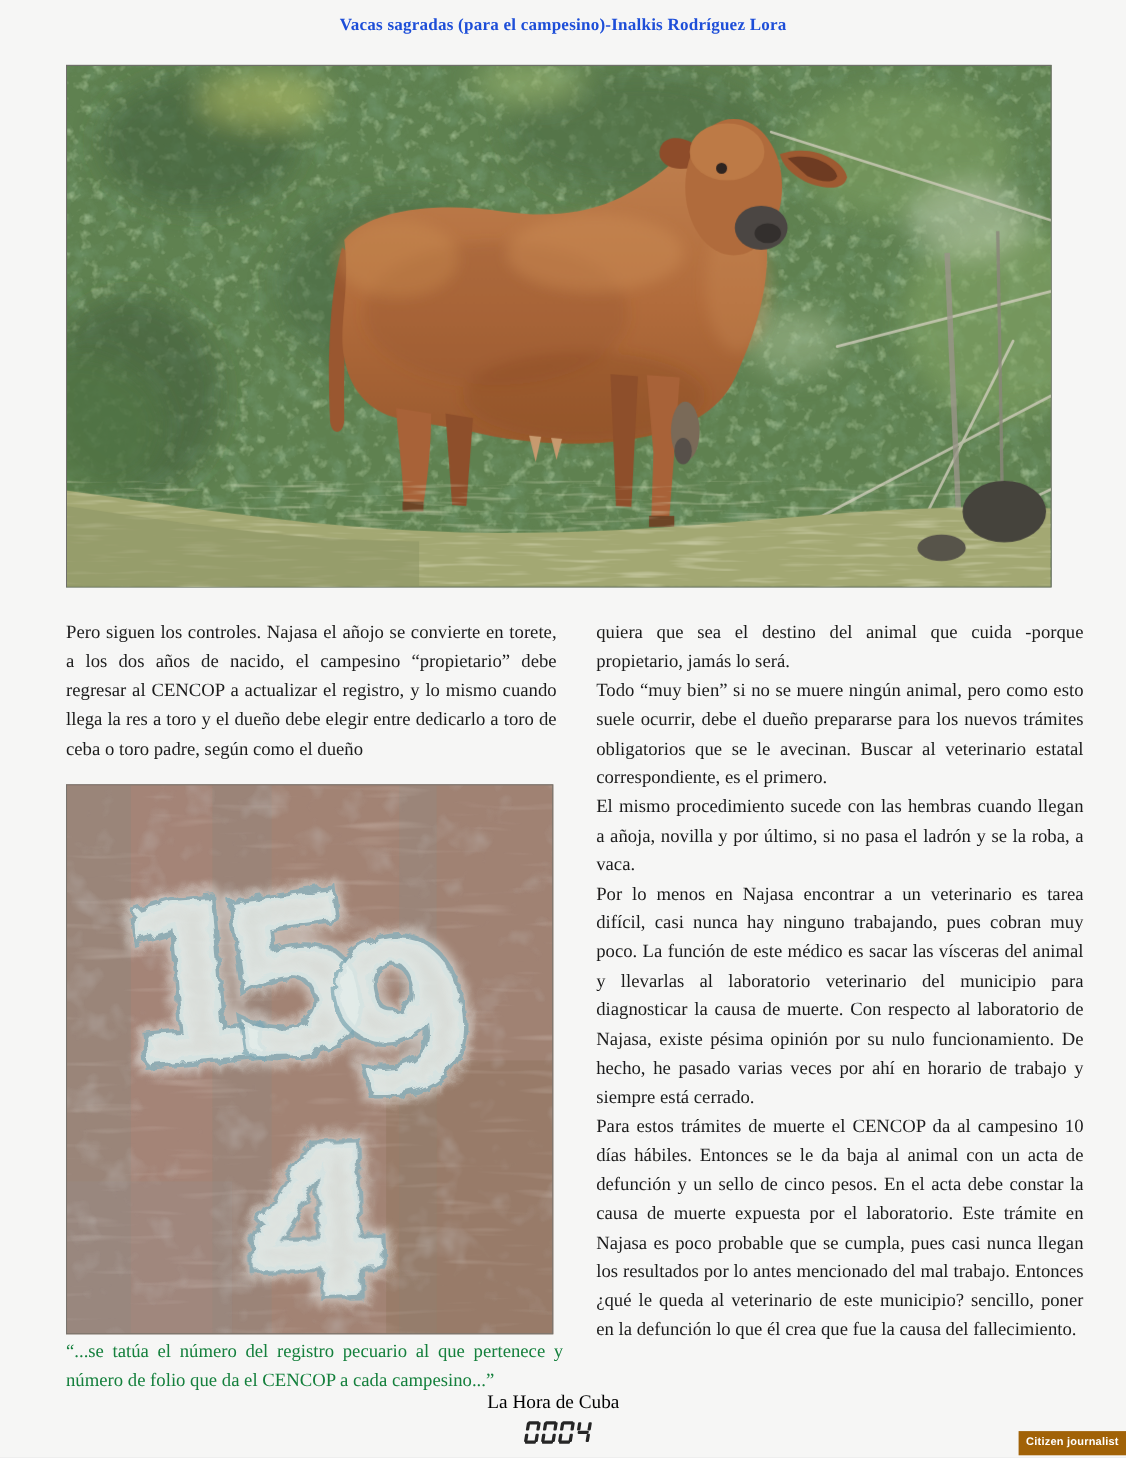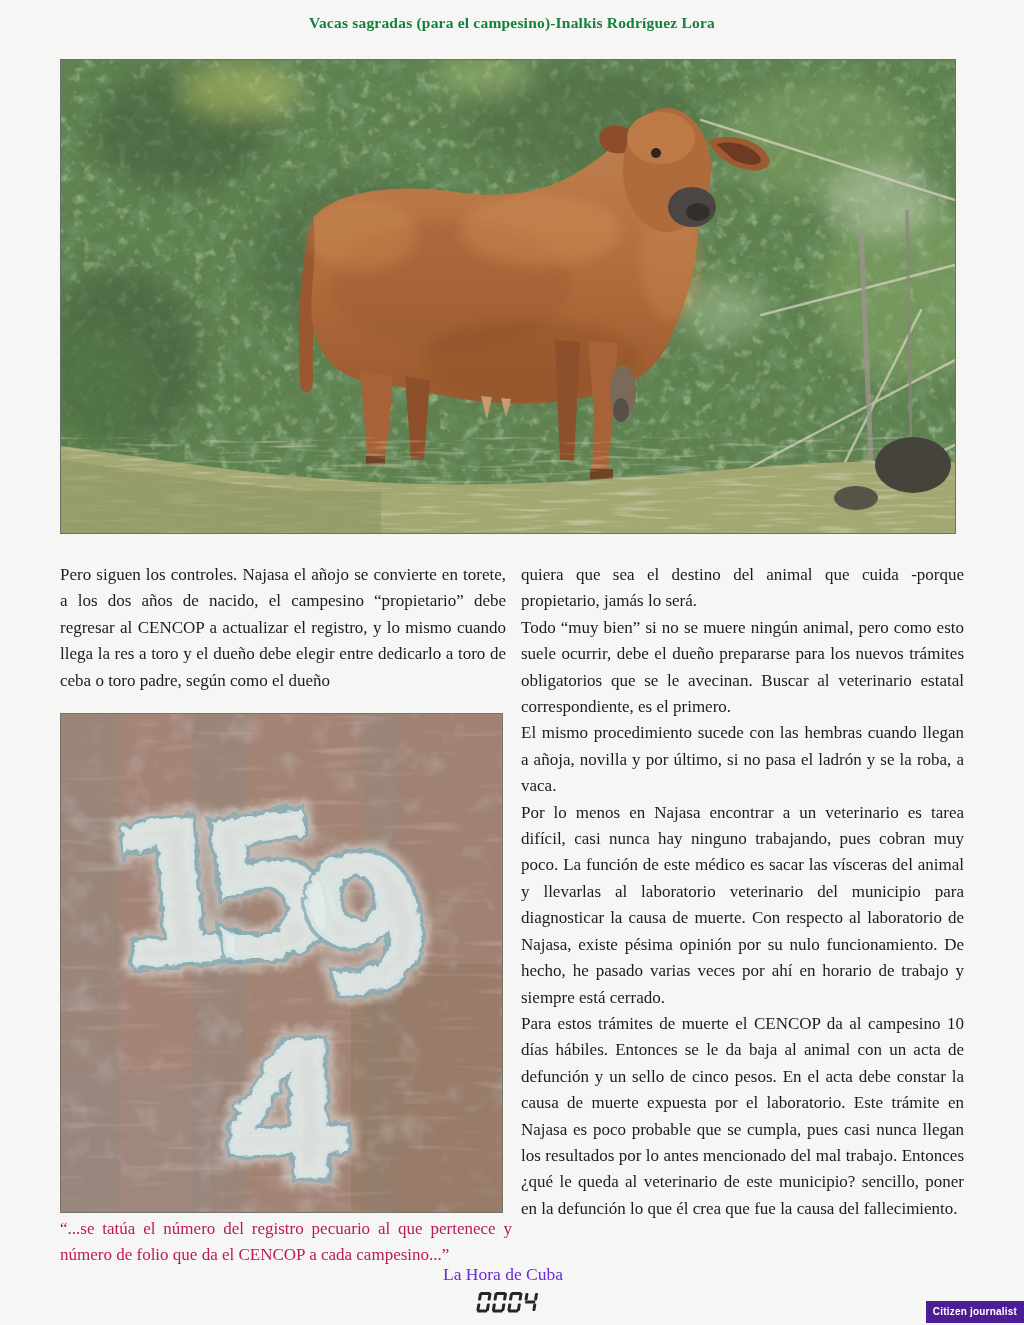--- a/index.html
+++ b/index.html
@@ -3,55 +3,55 @@
 <meta charset="utf-8">
 <style>
   html,body{margin:0;padding:0;background:#e8e8e8;}
   .page{
     position:relative;width:1024px;height:1325px;margin:0 auto;
     background:#f6f6f5;overflow:hidden;
     font-family:"Liberation Serif",serif;color:#1c1c1c;
   }
   .doc-title{
     position:absolute;top:14px;left:0;width:1024px;text-align:center;
-    font-size:15.5px;font-weight:bold;letter-spacing:.2px;color:#15803d;
+    font-size:15.5px;font-weight:bold;letter-spacing:.2px;color:#1d4ed8;
   }
   .main-photo{
     position:absolute;left:60px;top:59px;width:894px;height:473px;
     border:1px solid #6f6e6a;background:#5f8150;
   }
   .main-photo svg,.brand-photo svg{display:block;width:100%;height:100%;}
   .col{
     position:absolute;top:562px;
     font-size:17px;line-height:26.4px;text-align:justify;
     hyphens:auto;-webkit-hyphens:auto;
   }
   .col p{margin:0;padding:0;}
   .col-left{left:60px;width:446px;}
-  .col-right{left:521px;width:443px;max-height:706px;overflow:hidden;}
+  .col-right{left:542px;width:443px;max-height:706px;overflow:hidden;}
   .brand-photo{
     position:absolute;left:60px;top:713px;width:441px;height:498px;
     border:1px solid #77736d;background:#a08273;
   }
   .photo-caption{
     position:absolute;left:60px;top:1216px;width:452px;
-    font-size:17px;line-height:26px;text-align:justify;color:#be185d;
+    font-size:17px;line-height:26px;text-align:justify;color:#15803d;
   }
   .footer-pub{
     position:absolute;top:1264px;left:0;width:1006px;text-align:center;
-    font-size:17.5px;color:#6d28d9;
+    font-size:17.5px;color:#000000;
   }
   .page-number{
     position:absolute;top:1292px;left:50%;transform:translateX(-51%);
     width:72px;height:22px;
   }
   .page-number svg{display:block;overflow:visible;}
   .credit-badge{
     position:absolute;right:0;top:1301px;
-    background:#4c1d95;color:#fff;
+    background:#a16207;color:#fff;
     font-family:"Liberation Sans",sans-serif;font-size:10px;font-weight:bold;
     padding:5px 7px 6px 7px;letter-spacing:.2px;
   }
 </style>
 </head>
 <body>
 
 <div class="page">
 
   <div class="doc-title">Vacas sagradas (para el campesino)-Inalkis Rodríguez Lora</div>

